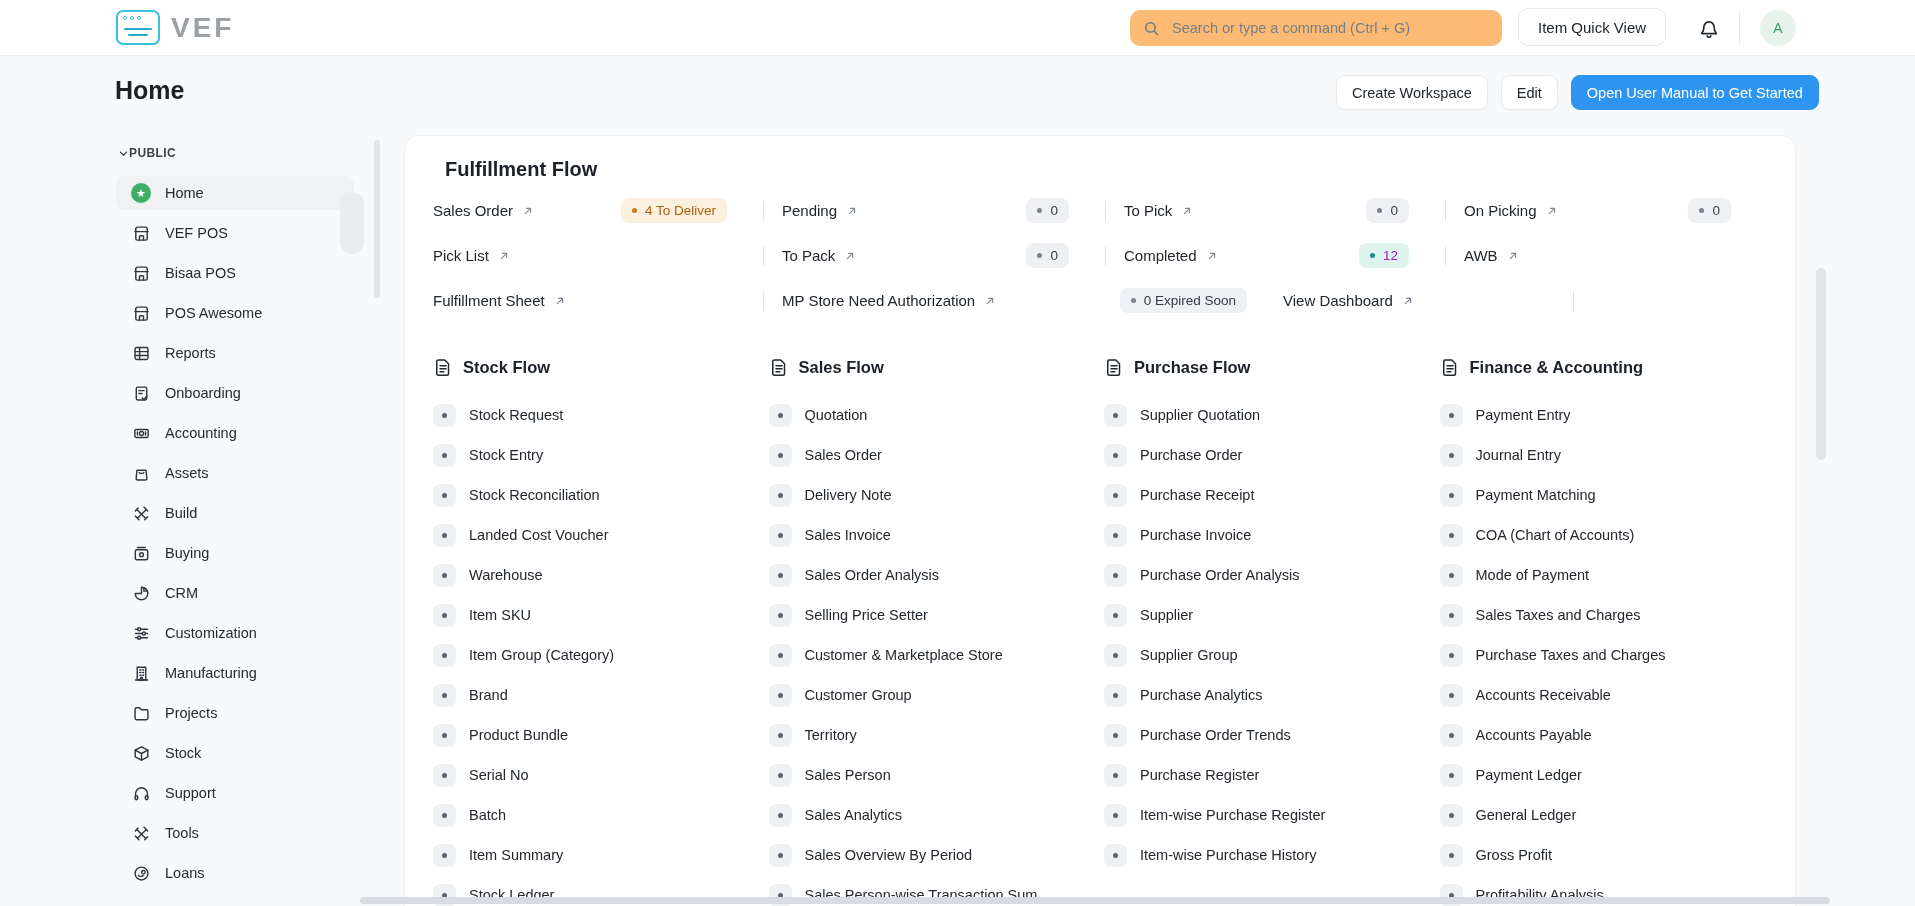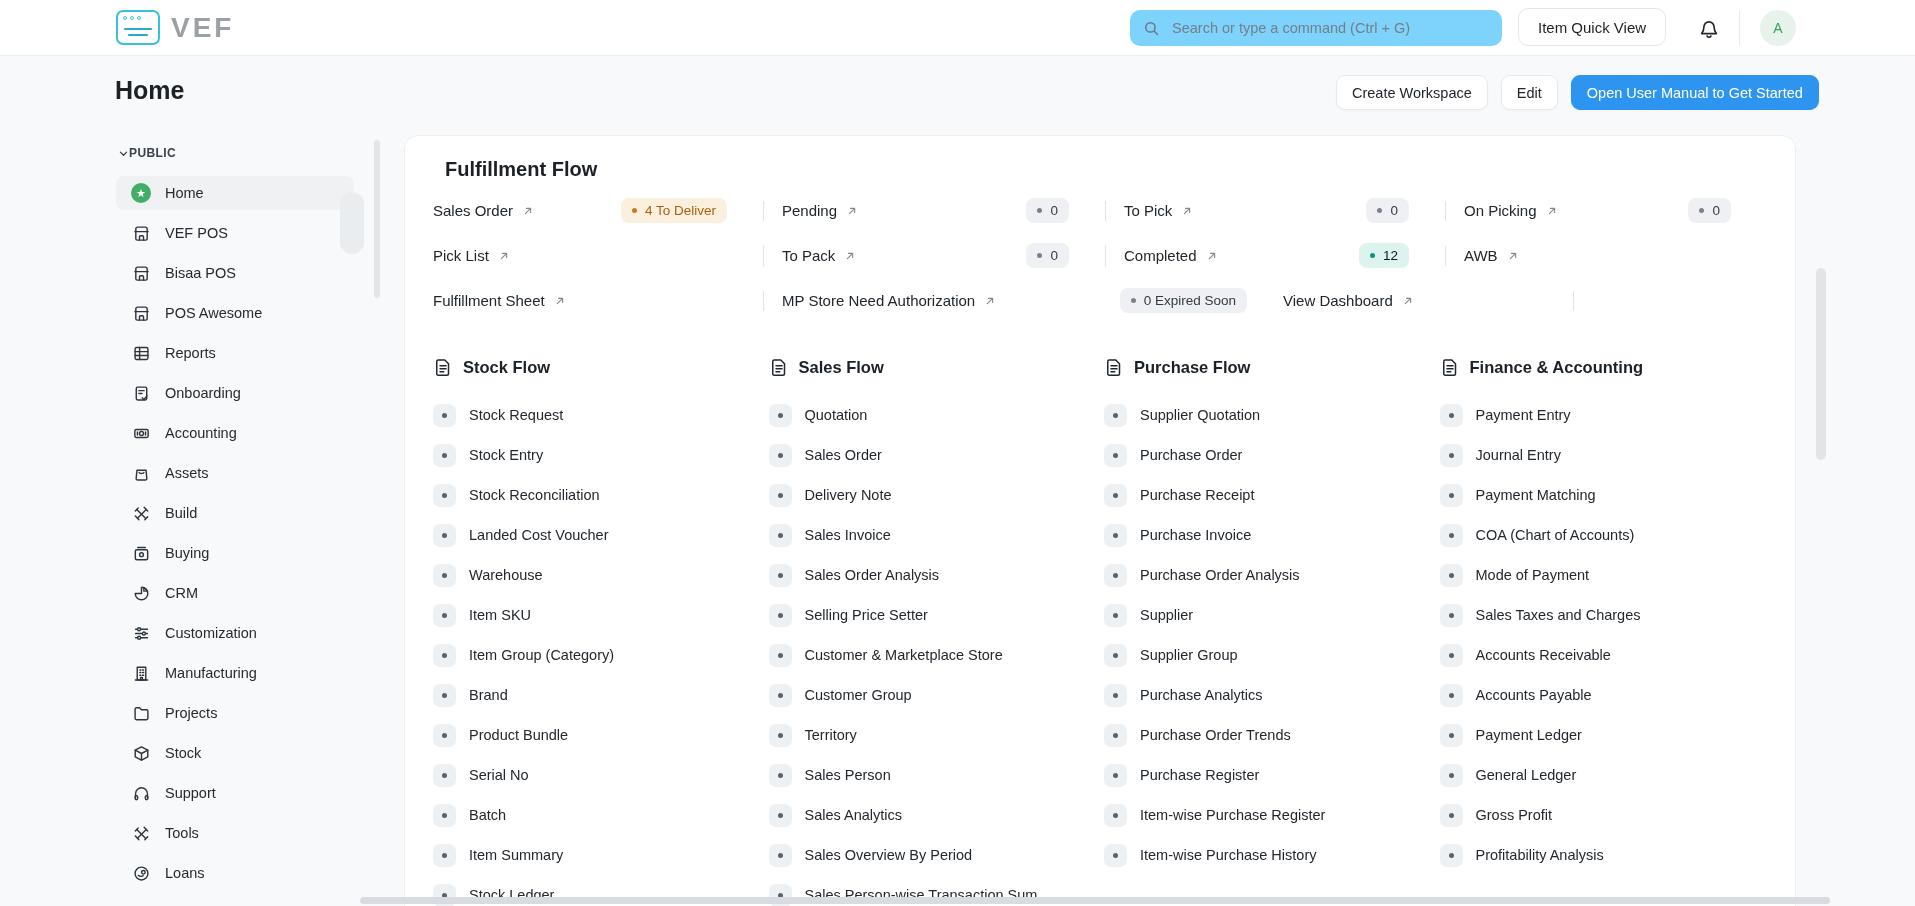--- a/index.html
+++ b/index.html
@@ -11,21 +11,21 @@
   }
   
   .navbar { position:absolute; left:0; top:0; width:1915px; height:56px; background:#ffffff; border-bottom:1px solid #eceef0; z-index:10; }
   .logo { position:absolute; left:116px; top:10px; display:flex; align-items:center; gap:11px; }
   .logo-mark { width:44px; height:35px; border:2px solid #35c2da; border-radius:7px; position:relative; background:#fff; }
   .logo-dots { position:absolute; top:4px; left:5px; display:flex; gap:3px; }
   .logo-dots i { width:4px; height:4px; border:1px solid #35c2da; border-radius:50%; display:block; }
   .logo-line1 { position:absolute; left:6px; right:6px; top:16px; height:2px; background:#2aa9cb; border-radius:2px; }
   .logo-line2 { position:absolute; left:10px; right:10px; top:22px; height:2px; background:#2aa9cb; border-radius:2px; }
   .logo-text { font-size:28px; font-weight:700; color:#9aa0a6; letter-spacing:3px; }
-  .nav-search { position:absolute; left:1130px; top:10px; width:372px; height:36px; background:#7dd3fc; border-radius:10px; display:flex; align-items:center; gap:10px; padding:0 13px; }
+  .nav-search { position:absolute; left:1130px; top:10px; width:372px; height:36px; background:#fdba74; border-radius:10px; display:flex; align-items:center; gap:10px; padding:0 13px; }
   .nav-search input { flex:1; border:none; outline:none; background:transparent; font:inherit; font-size:14.5px; color:#59646d; }
   .nav-search input::placeholder { color:#747f88; opacity:1; }
   .quick-view-btn { position:absolute; left:1518px; top:8px; height:38px; padding:0 19px; background:#fff; border:1px solid #e3e7ea; border-radius:10px; display:flex; align-items:center; font-size:15px; color:#1c2126; cursor:pointer;text-align:right; }
   .bell-btn { position:absolute; left:1697px; top:16px; width:24px; height:24px; cursor:pointer; }
   .nav-divider { position:absolute; left:1739px; top:11px; width:1px; height:34px; background:#e6e9eb; }
   .avatar { position:absolute; left:1760px; top:10px; width:36px; height:36px; border-radius:50%; background:#e7f3ea; color:#38a160; display:flex; align-items:center; justify-content:center; font-size:14px; font-weight:500; cursor:pointer; }
   
   .page-title { position:absolute; left:115px; top:76px; font-size:25px; font-weight:700; color:#1c2126; }
   .header-actions { position:absolute; left:1336px; top:75px; display:flex; gap:13px; }
   .btn { height:35px; border-radius:9px; font-size:14.5px; display:flex; align-items:center; padding:0 15px; cursor:pointer; }
@@ -45,21 +45,21 @@
   .flow-title { font-size:20px; line-height:26px; font-weight:700; margin:0 12px 6px; color:#1b2127; }
   .flow-row { display:grid; grid-template-columns:330px 342px 340px 1fr; }
   .flow-row:last-child { grid-template-columns:330px 520px 290px 1fr; }
   .flow-cell { height:45px; display:flex; align-items:center; }
   .cell-divider { width:1px; height:20px; background:#dfe3e7; margin-right:18px; flex:none; }
   .flow-link { display:flex; align-items:center; gap:9px; font-size:15px; color:#20262c; cursor:pointer; }
   .flow-badge { margin-left:auto; margin-right:36px; height:25px; border-radius:8px; padding:0 11px; display:inline-flex; align-items:center; gap:8px; font-size:13.5px; cursor:pointer; }
   .flow-badge .bdot { width:5px; height:5px; border-radius:50%; flex:none; }
   .flow-badge.orange { background:#fbf0de; color:#ab5f10; } .flow-badge.orange .bdot { background:#c77c1e; }
   .flow-badge.gray { background:#eef0f3; color:#333b43; } .flow-badge.gray .bdot { background:#79828c; }
-  .flow-badge.teal { background:#dcf3ee; color:#0f172a; } .flow-badge.teal .bdot { background:#109181; }
+  .flow-badge.teal { background:#dcf3ee; color:#a21caf; } .flow-badge.teal .bdot { background:#109181; }
   
   .shortcut-grid { display:grid; grid-template-columns:repeat(4,1fr); column-gap:8px; margin-top:34px; }
   .col-header { display:flex; align-items:center; gap:10px; font-size:16.5px; font-weight:700; color:#1b2127; margin-bottom:26px; }
   .shortcut-item { display:flex; align-items:center; gap:13px; height:24px; margin-bottom:16px; cursor:pointer; }
   .chip { width:23px; height:23px; border-radius:7px; background:#eef1f4; display:flex; align-items:center; justify-content:center; flex:none; }
   .chip i { width:5px; height:5px; border-radius:50%; background:#59636d; display:block; }
   .shortcut-label { font-size:14.5px; color:#22282e; white-space:nowrap; }
   
   .v-scroll-thumb { position:absolute; left:1816px; top:268px; width:10px; height:192px; background:#e2e5e8; border-radius:5px; z-index:6; }
   .h-scrollbar { position:absolute; left:360px; top:897px; width:1470px; height:7px; background:#d8dbdf; border-radius:4px; z-index:6; }
@@ -821,20 +821,26 @@
               <span class="shortcut-label">Mode of Payment</span>
             </div>
 
             <div class="shortcut-item">
               <span class="chip">
               <i></i>
             </span>
               <span class="shortcut-label">Sales Taxes and Charges</span>
             </div>
 
+            <div class="shortcut-item">
+              <span class="chip">
+              <i></i>
+            </span>
+              <span class="shortcut-label">Purchase Taxes and Charges</span>
+            </div>
 
             <div class="shortcut-item">
               <span class="chip">
               <i></i>
             </span>
               <span class="shortcut-label">Accounts Receivable</span>
             </div>
 
             <div class="shortcut-item">
               <span class="chip">

